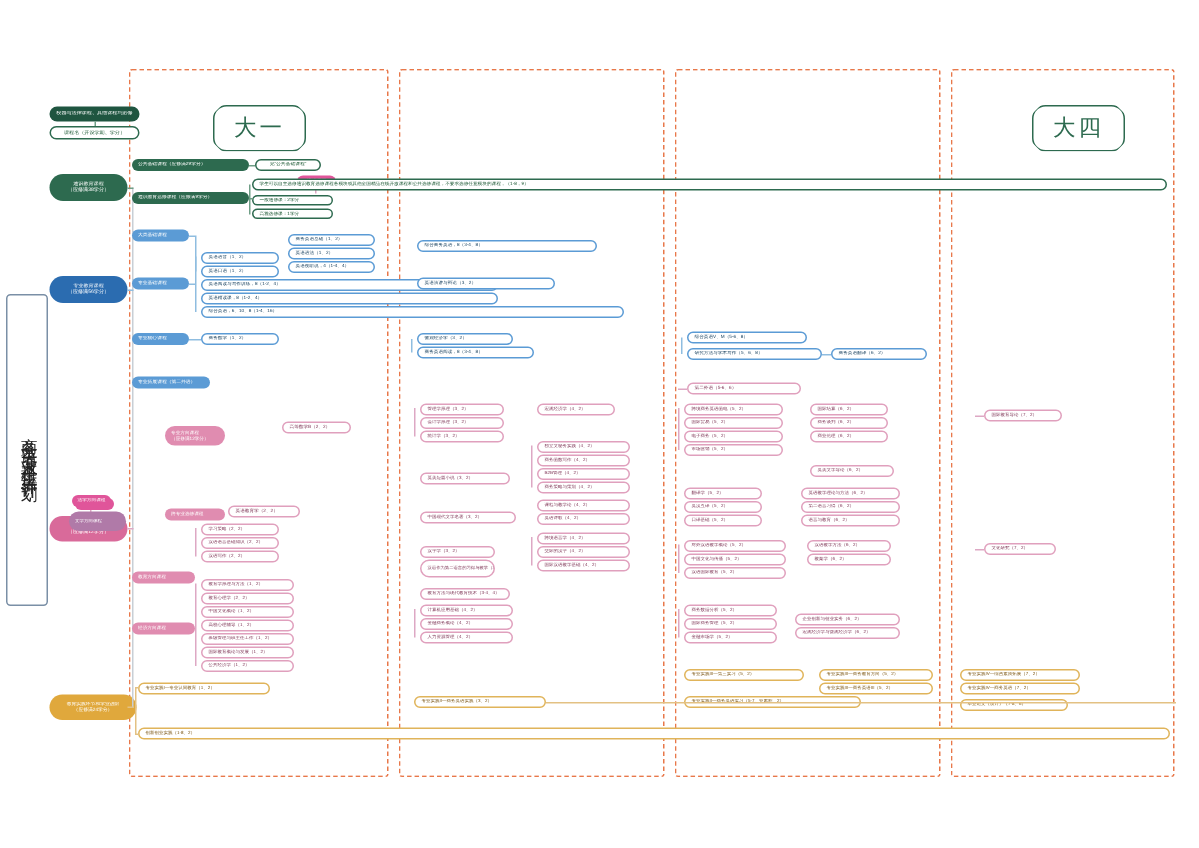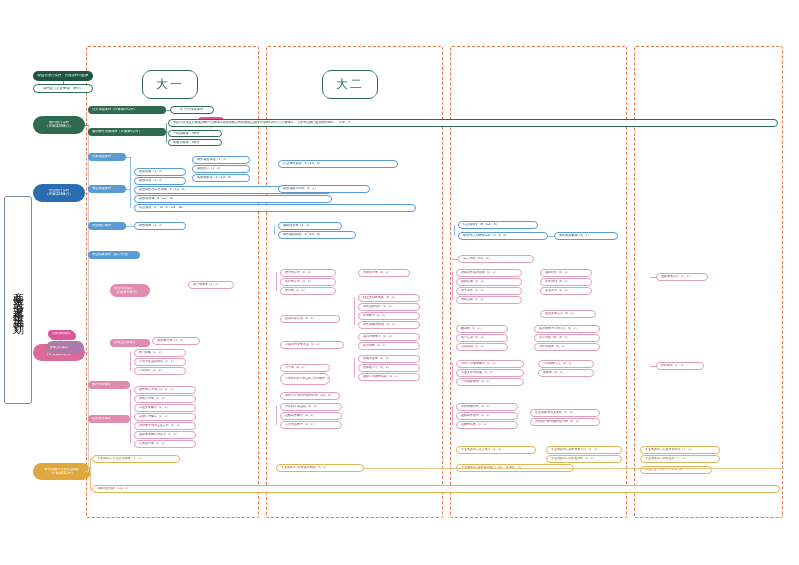--- a/index.html
+++ b/index.html
@@ -12,21 +12,21 @@
 
   
   .n{position:absolute;box-sizing:border-box;white-space:nowrap;
      display:flex;align-items:center;justify-content:center;
      line-height:1.05;}
 
   
   .yearcol{position:absolute;top:46px;height:470px;border:1px dashed #e8784a;
            border-radius:2px;background:transparent;}
   .yearbadge{position:absolute;border:1.4px solid #2d6a4f;color:#2d6a4f;
-             background:#fff;font-size:12px;letter-spacing:2px;
+             background:#fff;font-size:15px;letter-spacing:2px;
              padding:5px 13px;border-radius:9px;
              clip-path:polygon(6px 0,calc(100% - 6px) 0,100% 6px,100% calc(100% - 6px),calc(100% - 6px) 100%,6px 100%,0 calc(100% - 6px),0 6px);}
 
   
   #maintitle{position:absolute;left:4px;top:196px;width:26px;height:206px;
     border:1.2px solid #7a8fa6;border-radius:3px;background:#fff;
     writing-mode:vertical-rl;text-orientation:upright;
     display:flex;align-items:center;justify-content:center;
     font-size:11px;letter-spacing:2.6px;color:#222;}
 
@@ -63,22 +63,22 @@
 <div id="canvas">
 
   <div class="yearcol" style="left:86px;width:171px;"></div>
   <div class="yearcol" style="left:266px;width:175px;"></div>
   <div class="yearcol" style="left:450px;width:175px;"></div>
   <div class="yearcol" style="left:634px;width:147px;"></div>
 
   <div class="yearbadge" style="left:142px;top:70px;">
     <span>大一</span>
   </div>
-  <div class="yearbadge" style="left:322px;top:70px;">
-    <span>大二</span>
+  <div class="yearbadge" style="left:688px;top:70px;">
+    <span>大四</span>
   </div>
 
   <div id="maintitle">
     <span>商务英语专业本科生培养计划</span>
   </div>
 
   <div class="n pill green-dark" style="left:33px;top:71px;width:60px;height:10px;font-size:3.4px;">
     <span class="txt">校园与法律课程、其他课程均必修</span>
   </div>
   <div class="n out-green pill" style="left:33px;top:84px;width:60px;height:9px;font-size:3.4px;">

